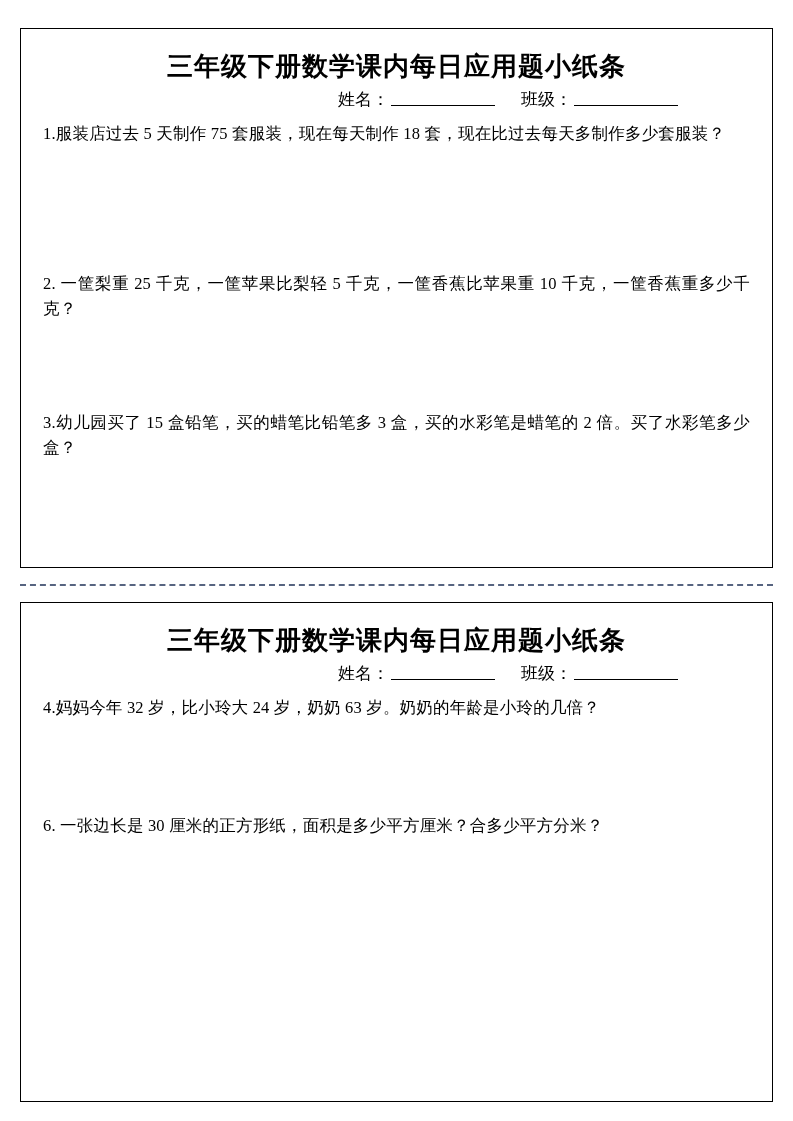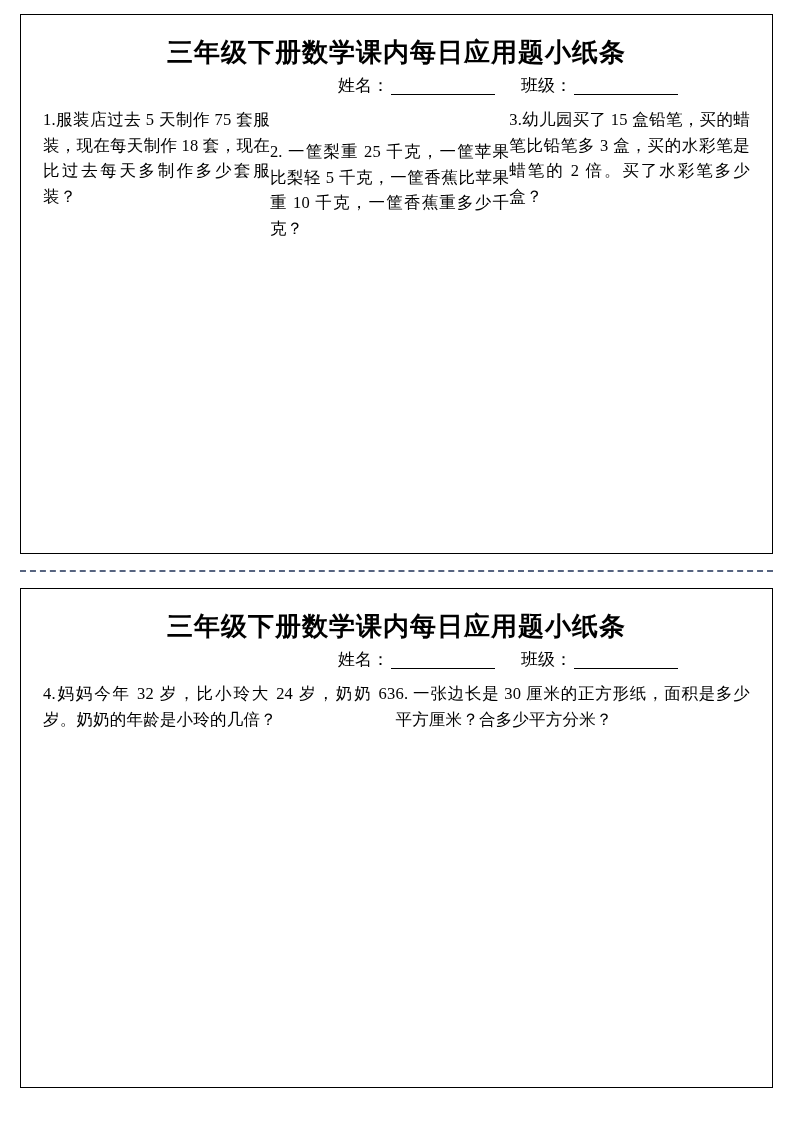--- a/index.html
+++ b/index.html
@@ -12,21 +12,21 @@
     height: 1121px;
     font-family: "Liberation Serif", serif;
     color: #000000;
     position: relative;
     overflow: hidden;
   }
   .page {
     width: 793px;
     height: 1121px;
     box-sizing: border-box;
-    padding: 14px 20px 0 20px;
+    padding: 28px 20px 0 20px;
     display: flex;
     flex-direction: column;
   }
   .worksheet {
     border: 1.5px solid #000000;
     box-sizing: border-box;
     padding: 14px 22px 10px 22px;
     background: #ffffff;
   }
   .worksheet.first {
@@ -48,37 +48,37 @@
     display: flex;
     justify-content: flex-end;
     align-items: flex-end;
     gap: 26px;
     font-size: 17px;
     margin-bottom: 10px;
     padding-right: 72px;
   }
   .field {
     display: flex;
-    align-items: center;
+    align-items: flex-start;
     white-space: nowrap;
   }
   .field-label {
     font-size: 17px;
     font-family: "Liberation Serif", serif;
   }
   .field-blank {
     display: inline-block;
     width: 104px;
     border-bottom: 1.3px solid #000000;
     height: 17px;
     margin-left: 2px;
   }
   .problems {
     display: flex;
-    flex-direction: row;
+    flex-direction: column;
   }
   .problem {
     font-size: 16.5px;
     line-height: 1.55;
     text-align: justify;
     letter-spacing: 0.2px;
   }
   .p-gap-1 { margin-bottom: 92px; }
   .p-gap-2 { margin-bottom: 88px; margin-top: 32px; }
   .p-gap-3 { margin-bottom: 0; }

